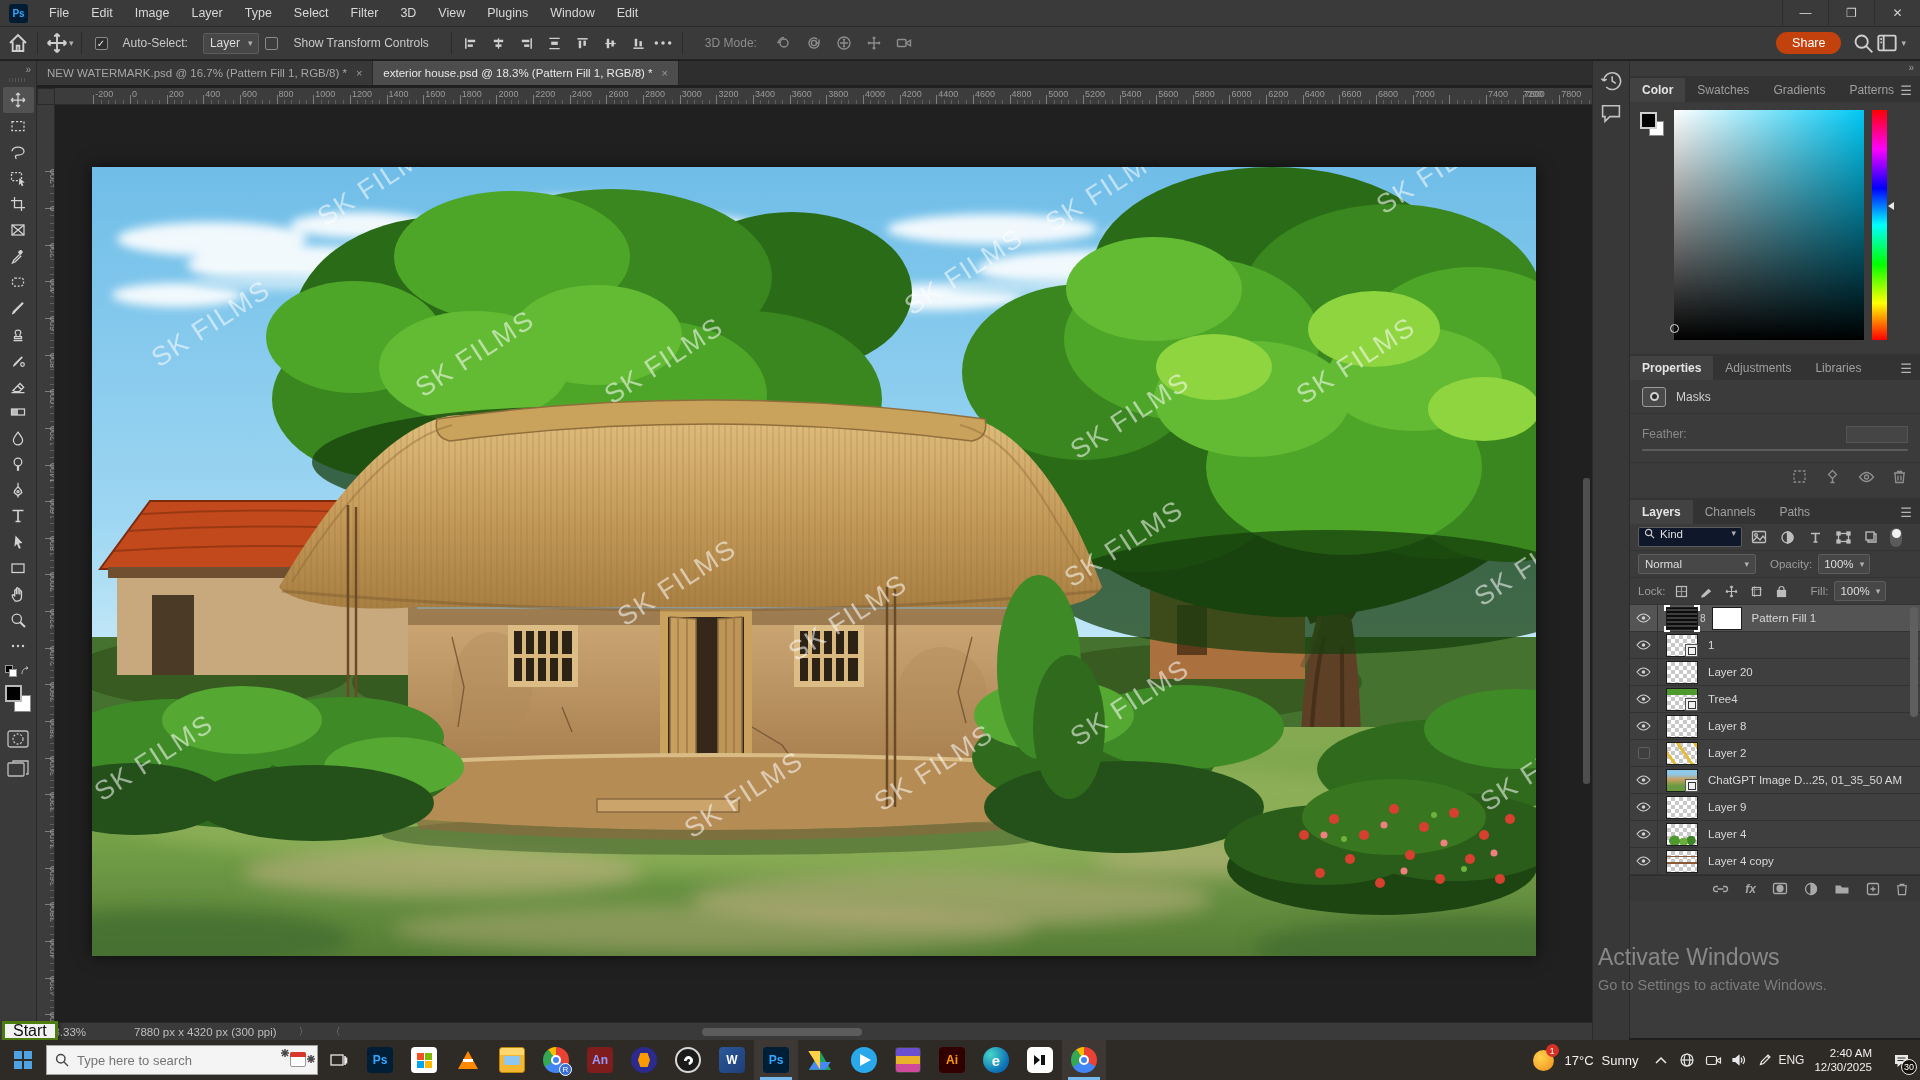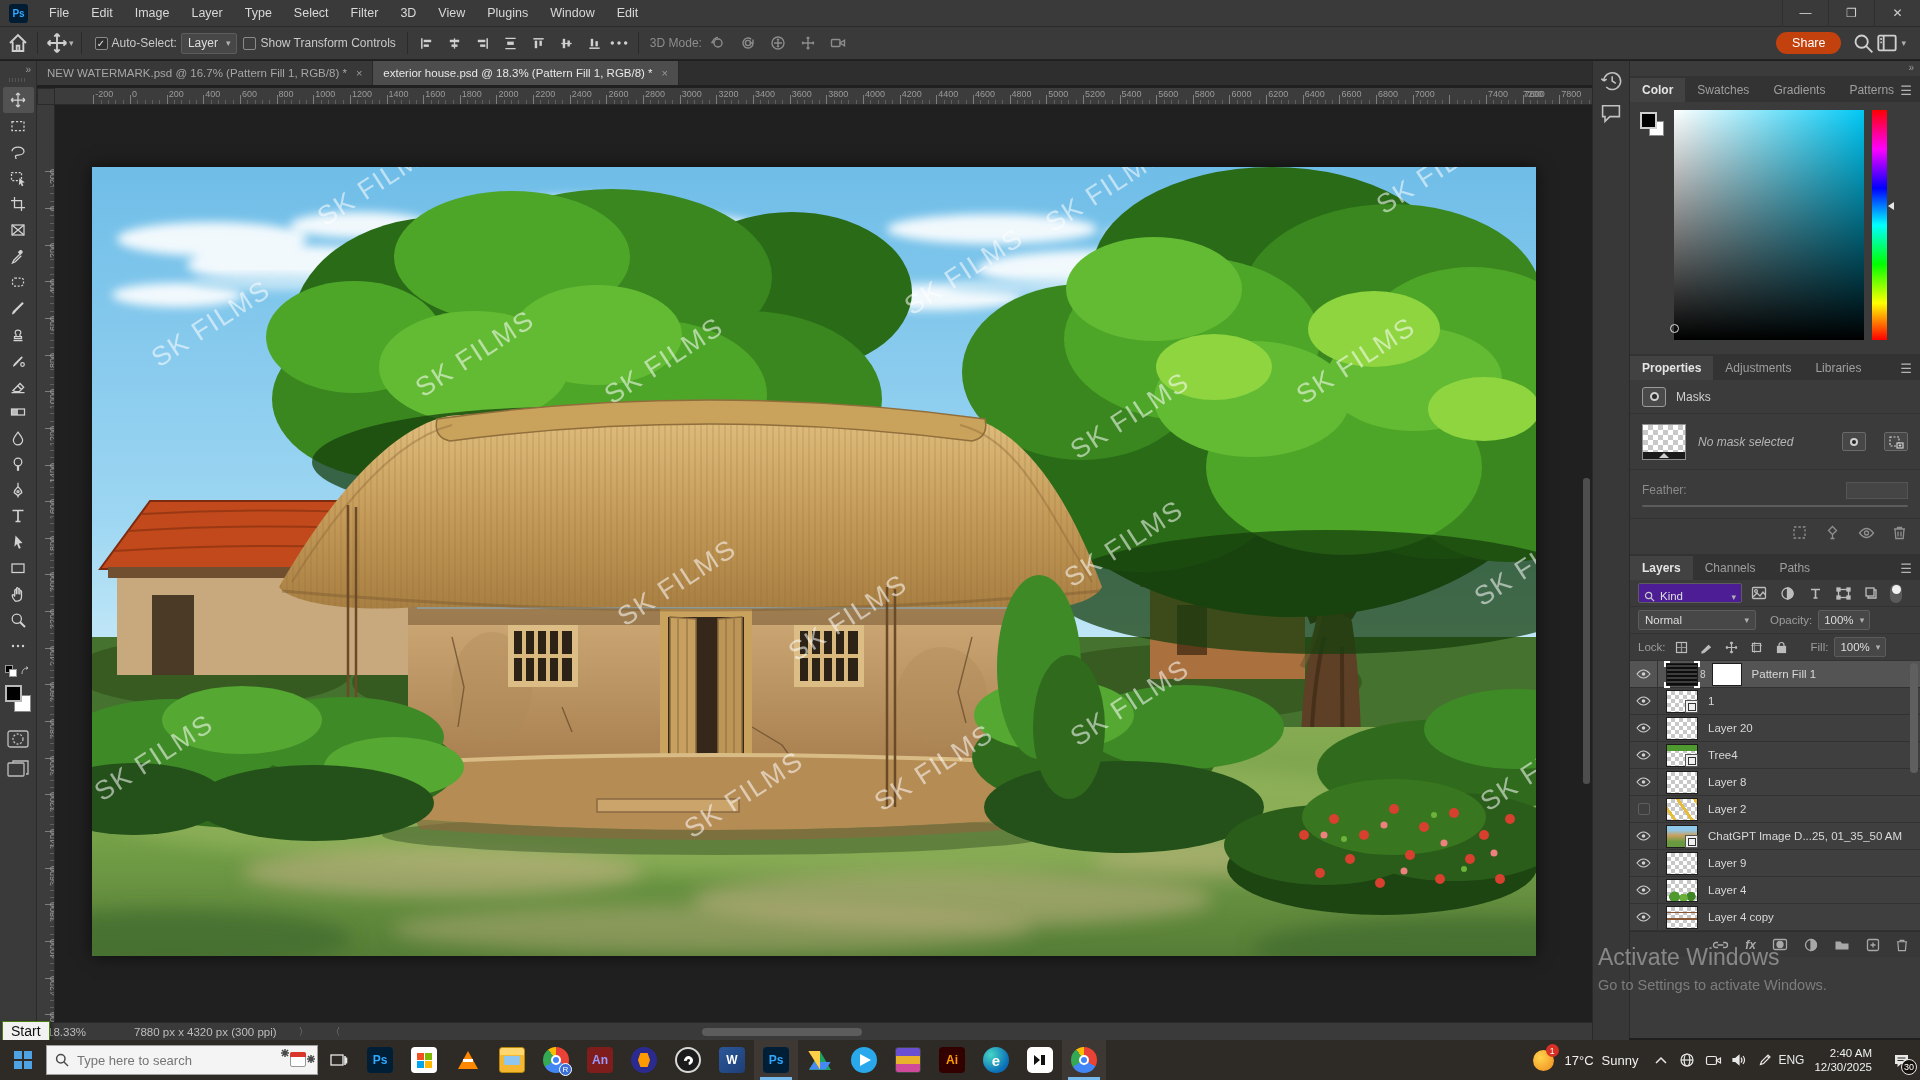--- a/index.html
+++ b/index.html
@@ -13,21 +13,21 @@
     font-size:10px;font-weight:bold;border-radius:3px;display:flex;align-items:center;justify-content:center;}
   .menu-item{color:#d8d8d8;font-size:12.5px;padding:0 11px;height:27px;display:flex;align-items:center;cursor:default;}
   #win-controls{margin-left:auto;display:flex;height:27px;}
   .win-btn{width:46px;height:27px;display:flex;align-items:center;justify-content:center;
     color:#cfcfcf;font-size:12px;border-left:1px solid #2f2f2f;}
   #optionsbar{position:absolute;left:0;top:27px;width:1920px;height:33px;background:#3a3a3a;
     display:flex;align-items:center;border-bottom:1px solid #232323;padding-left:6px;}
   .ob-sep{width:1px;height:22px;background:#2a2a2a;margin:0 7px;}
   .ob-icon{width:24px;height:24px;display:flex;align-items:center;justify-content:center;}
   .ob-icon svg{stroke:#cfcfcf;fill:none;stroke-width:1.4;}
-  .ob-label{color:#c9c9c9;font-size:12px;margin:0 4px;}
+  .ob-label{color:#c9c9c9;font-size:12px;margin:0 15px;}
   .ob-dim{color:#8d8d8d;}
   .checkbox{width:13px;height:13px;border:1px solid #8a8a8a;border-radius:2px;background:#2e2e2e;
     display:flex;align-items:center;justify-content:center;color:#e8e8e8;font-size:10px;margin-left:6px;}
   .select-box{height:21px;background:#474747;border:1px solid #5c5c5c;border-radius:2px;
     display:flex;align-items:center;color:#dedede;font-size:12px;padding:0 6px;gap:8px;}
   .chev{color:#b0b0b0;font-size:9px;}
   .share-btn{margin-left:auto;background:#1473e6;color:#fff;font-size:12.5px;border-radius:13px;
     padding:4px 16px;display:flex;align-items:center;}
   
   #tabbar{position:absolute;left:37px;top:61px;width:1555px;height:24px;background:#2e2e2e;display:flex;}
@@ -67,22 +67,22 @@
   .tick-label-v{position:absolute;right:6px;font-size:9px;color:#9a9a9a;transform:rotate(-90deg);transform-origin:right top;}
   #artwork{position:absolute;left:92px;top:167px;width:1444px;height:789px;box-shadow:0 0 16px rgba(0,0,0,.6);}
   #canvas-vscroll{position:absolute;left:1583px;top:478px;width:7px;height:306px;background:#4e4e4e;border-radius:3px;}
   
   #statusbar{position:absolute;left:37px;top:1022px;width:1555px;height:19px;background:#3a3a3a;
     border-top:1px solid #2a2a2a;display:flex;align-items:center;color:#bdbdbd;font-size:11.5px;}
   #status-zoom{margin-left:10px;}
   #status-doc{margin-left:48px;}
   .status-arrow{color:#9a9a9a;margin-left:22px;font-size:10px;}
   #hscroll-thumb{position:absolute;left:665px;top:5px;width:160px;height:8px;background:#5c5c5c;border-radius:4px;}
-  #start-tooltip{position:absolute;left:2px;top:1021px;height:20px;background:#f2f2f2;border:1px solid #4d7c0f;
-    color:#111;font-size:14px;display:flex;align-items:center;padding:0 8px;z-index:60;box-shadow:2px 2px 4px rgba(0,0,0,.4);}
+  #start-tooltip{position:absolute;left:2px;top:1021px;height:20px;background:#f2f2f2;border:3px solid #4d7c0f;
+    color:#111;font-size:16px;display:flex;align-items:center;padding:0 8px;z-index:60;box-shadow:2px 2px 4px rgba(0,0,0,.4);}
   
   #icon-strip{position:absolute;left:1592px;top:61px;width:37px;height:979px;background:#383838;border-left:1px solid #2a2a2a;}
   .strip-icon{width:24px;height:24px;margin:8px auto 0 auto;display:flex;align-items:center;justify-content:center;}
   .strip-icon svg{stroke:#c2c2c2;fill:none;stroke-width:1.3;}
   #panels{position:absolute;left:1629px;top:61px;width:291px;height:977px;background:#3b3b3b;border-left:1px solid #2a2a2a;}
   .panel-tabs{height:26px;background:#333;display:flex;align-items:flex-end;position:relative;}
   .p-tab{padding:5px 12px;font-size:12px;color:#9f9f9f;background:#333;}
   .p-tab.active{background:#424242;color:#e4e4e4;font-weight:bold;}
   .hamburger{position:absolute;right:8px;top:7px;color:#b5b5b5;font-size:13px;letter-spacing:0;}
   .panel-collapse{position:absolute;right:6px;top:-14px;color:#9d9d9d;font-size:10px;}
@@ -115,22 +115,22 @@
   .nm-btn i{width:8px;height:8px;border-radius:50%;background:#222;border:2px solid #cfcfcf;}
   .nm-btn svg{stroke:#cfcfcf;fill:none;stroke-width:1.2;}
   .slider-row{height:48px;flex-direction:column;align-items:stretch;justify-content:center;gap:6px;}
   .slider-top{display:flex;justify-content:space-between;align-items:center;color:#8a8a8a;}
   .val-box{width:62px;height:17px;background:#454545;border:1px solid #555;}
   .slider-track{height:2px;background:#5c5c5c;border-radius:1px;}
   #prop-bottom{height:28px;border-top:1px solid #333;display:flex;align-items:center;justify-content:flex-end;gap:18px;padding:0 14px;}
   #prop-bottom svg{stroke:#8f8f8f;fill:none;stroke-width:1.3;}
   
   .lp-ctl-row{display:flex;align-items:center;padding:0 8px;height:27px;color:#c9c9c9;font-size:11.5px;gap:6px;border-bottom:1px solid #333;}
-  .kind-box{width:104px;height:20px;background:#4c1d95;border:1px solid #5c5c5c;border-radius:2px;
-    display:flex;align-items:flex-end;gap:5px;padding:0 5px;color:#dedede;}
+  .kind-box{width:104px;height:20px;background:#0f172a;border:1px solid #5c5c5c;border-radius:2px;
+    display:flex;align-items:flex-start;gap:5px;padding:0 5px;color:#dedede;}
   .kind-box svg{stroke:#c9c9c9;fill:none;stroke-width:1.3;}
   .filter-ico{width:22px;height:19px;display:flex;align-items:center;justify-content:center;}
   .filter-ico svg{stroke:#bdbdbd;fill:none;stroke-width:1.3;}
   .toggle-pill{width:12px;height:19px;background:#5a5a5a;border-radius:6px;position:relative;margin-left:2px;}
   .toggle-pill i{position:absolute;left:1.5px;top:1.5px;width:9px;height:9px;border-radius:50%;background:#f1f1f1;}
   .blend-box{width:118px;height:20px;background:#474747;border:1px solid #5c5c5c;border-radius:2px;
     display:flex;align-items:center;justify-content:space-between;padding:0 6px;color:#dedede;}
   .small-val{width:52px;height:20px;background:#474747;border:1px solid #5c5c5c;border-radius:2px;
     display:flex;align-items:center;justify-content:space-between;padding:0 5px;color:#dedede;}
   .lock-ico{width:19px;height:18px;display:flex;align-items:center;justify-content:center;}
@@ -1238,37 +1238,20 @@
     <div class="p-tab">Adjustments</div>
     <div class="p-tab">Libraries</div>
     <div class="hamburger">☰</div>
   </div>
   <div class="prop-row" id="masks-row">
     <div class="masks-ico">
         <i></i>
       </div>
     <span>Masks</span>
   </div>
-  <div class="prop-row" id="nomask-row">
-    <div class="nomask-thumb" style="background:conic-gradient(#c8c8c8 25%,#fff 0 50%,#c8c8c8 0 75%,#fff 0) 0 0/10px 10px;">
-      <div class="bar"></div>
-        <div class="tri"></div>
-    </div>
-    <span class="nomask-text">No mask selected</span>
-    <div class="nm-btn">
-        <i></i>
-      </div>
-    <div class="nm-btn">
-      <svg width="16" height="14" viewBox="0 0 16 14">
-          <rect x="2" y="2" width="9" height="9" stroke-dasharray="2 1.5"></rect>
-          <rect x="9" y="8" width="6" height="5" fill="#474747"></rect>
-          <path d="M12 9.2v2.6M10.7 10.5h2.6"></path>
-        </svg>
-      </div>
-  </div>
   <div class="prop-row slider-row">
     <div class="slider-top">
       <span>Feather:</span>
       <div class="val-box"></div>
     </div>
     <div class="slider-track"></div>
   </div>
   <div id="prop-bottom">
     <svg width="15" height="15" viewBox="0 0 15 15">
         <rect x="2" y="2" width="11" height="11" stroke-dasharray="2.4 2"></rect>

